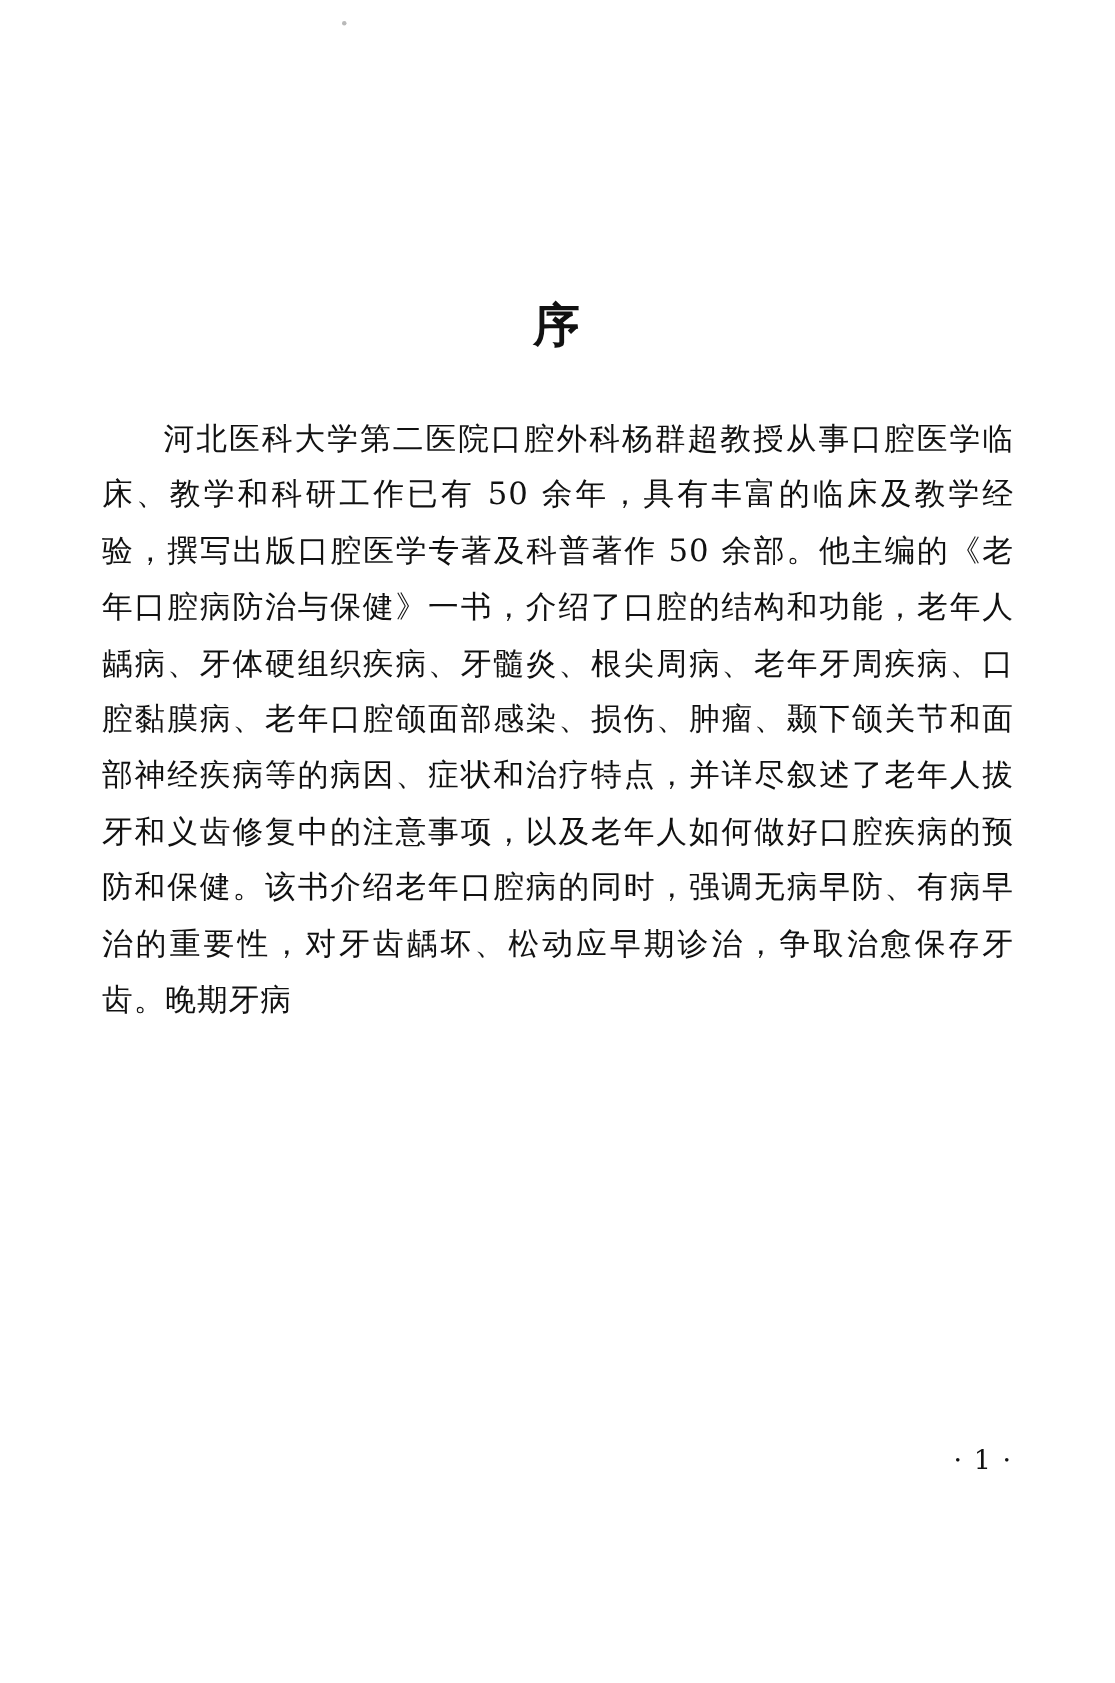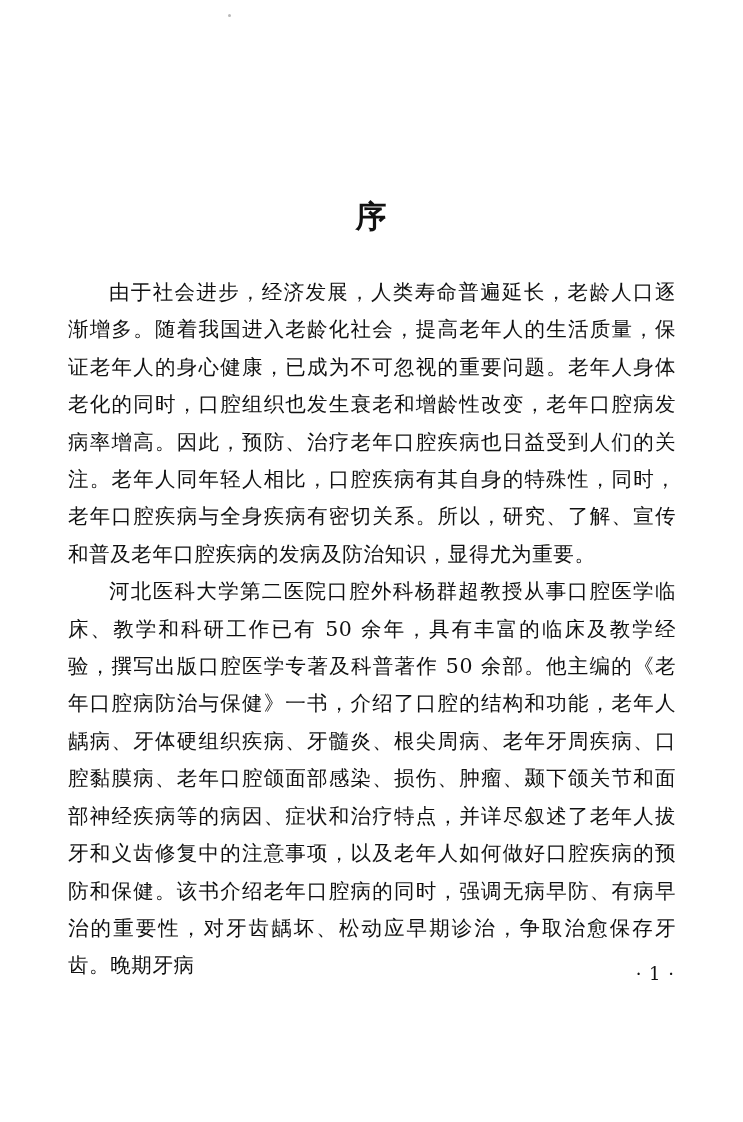--- a/index.html
+++ b/index.html
@@ -65,18 +65,17 @@
   }
 </style>
 </head>
 <body>
 
 <div class="page">
   <div class="speck"></div>
 
   <div class="content">
     <h1 class="doc-title">序</h1>
-    <p class="para">由于社会进步，经济发展，人类寿命普遍延长，老龄人口逐渐增多。随着我国进入老龄化社会，提高老年人的生活质量，保证老年人的身心健康，已成为不可忽视的重要问题。老年人身体老化的同时，口腔组织也发生衰老和增龄性改变，老年口腔病发病率增高。因此，预防、治疗老年口腔疾病也日益受到人们的关注。老年人同年轻人相比，口腔疾病有其自身的特殊性，同时，老年口腔疾病与全身疾病有密切关系。所以，研究、了解、宣传和普及老年口腔疾病的发病及防治知识，显得尤为重要。</p>
     <p class="para">河北医科大学第二医院口腔外科杨群超教授从事口腔医学临床、教学和科研工作已有 50 余年，具有丰富的临床及教学经验，撰写出版口腔医学专著及科普著作 50 余部。他主编的《老年口腔病防治与保健》一书，介绍了口腔的结构和功能，老年人龋病、牙体硬组织疾病、牙髓炎、根尖周病、老年牙周疾病、口腔黏膜病、老年口腔颌面部感染、损伤、肿瘤、颞下颌关节和面部神经疾病等的病因、症状和治疗特点，并详尽叙述了老年人拔牙和义齿修复中的注意事项，以及老年人如何做好口腔疾病的预防和保健。该书介绍老年口腔病的同时，强调无病早防、有病早治的重要性，对牙齿龋坏、松动应早期诊治，争取治愈保存牙齿。晚期牙病</p>
   </div>
 
   <div class="page-number">· 1 ·</div>
 </div>
 
 </body></html>

